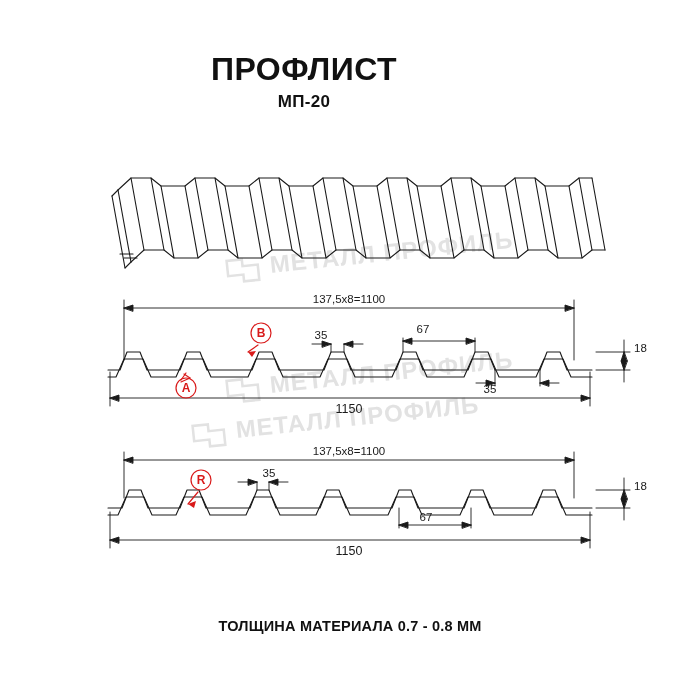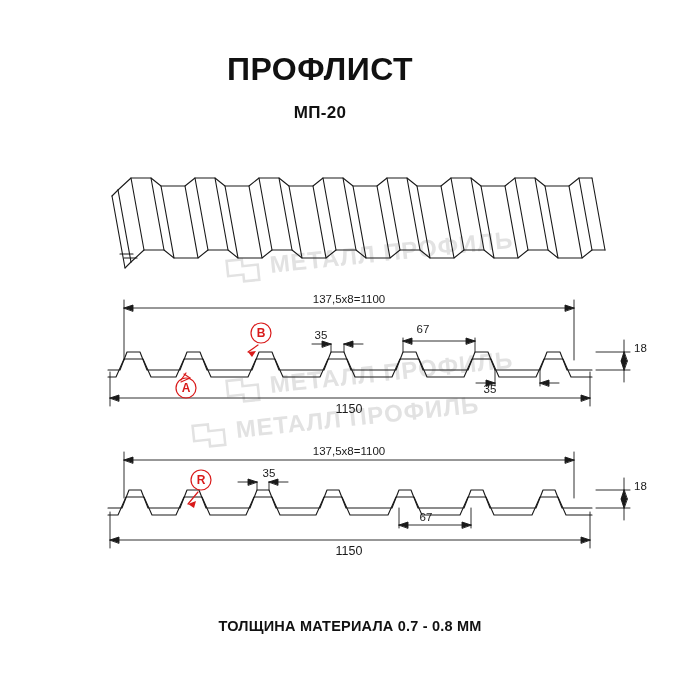--- a/index.html
+++ b/index.html
@@ -18,34 +18,33 @@
   .page {
     position: absolute;
     inset: 0;
   }
   .title-block {
     position: absolute;
     top: 52px;
     left: 0;
     width: 608px;
     text-align: center;
-    padding-left: 16px;
   }
   .title {
     font-size: 32px;
     font-weight: bold;
     letter-spacing: 0.5px;
     color: #111;
     line-height: 1.1;
   }
   .subtitle {
     font-size: 17px;
     font-weight: bold;
     color: #111;
-    margin-top: 16px;
+    margin-top: 5px;
     letter-spacing: 0.3px;
   }
   .footer-note {
     position: absolute;
     top: 618px;
     left: 0;
     width: 700px;
     text-align: center;
     font-size: 14.5px;
     font-weight: bold;

